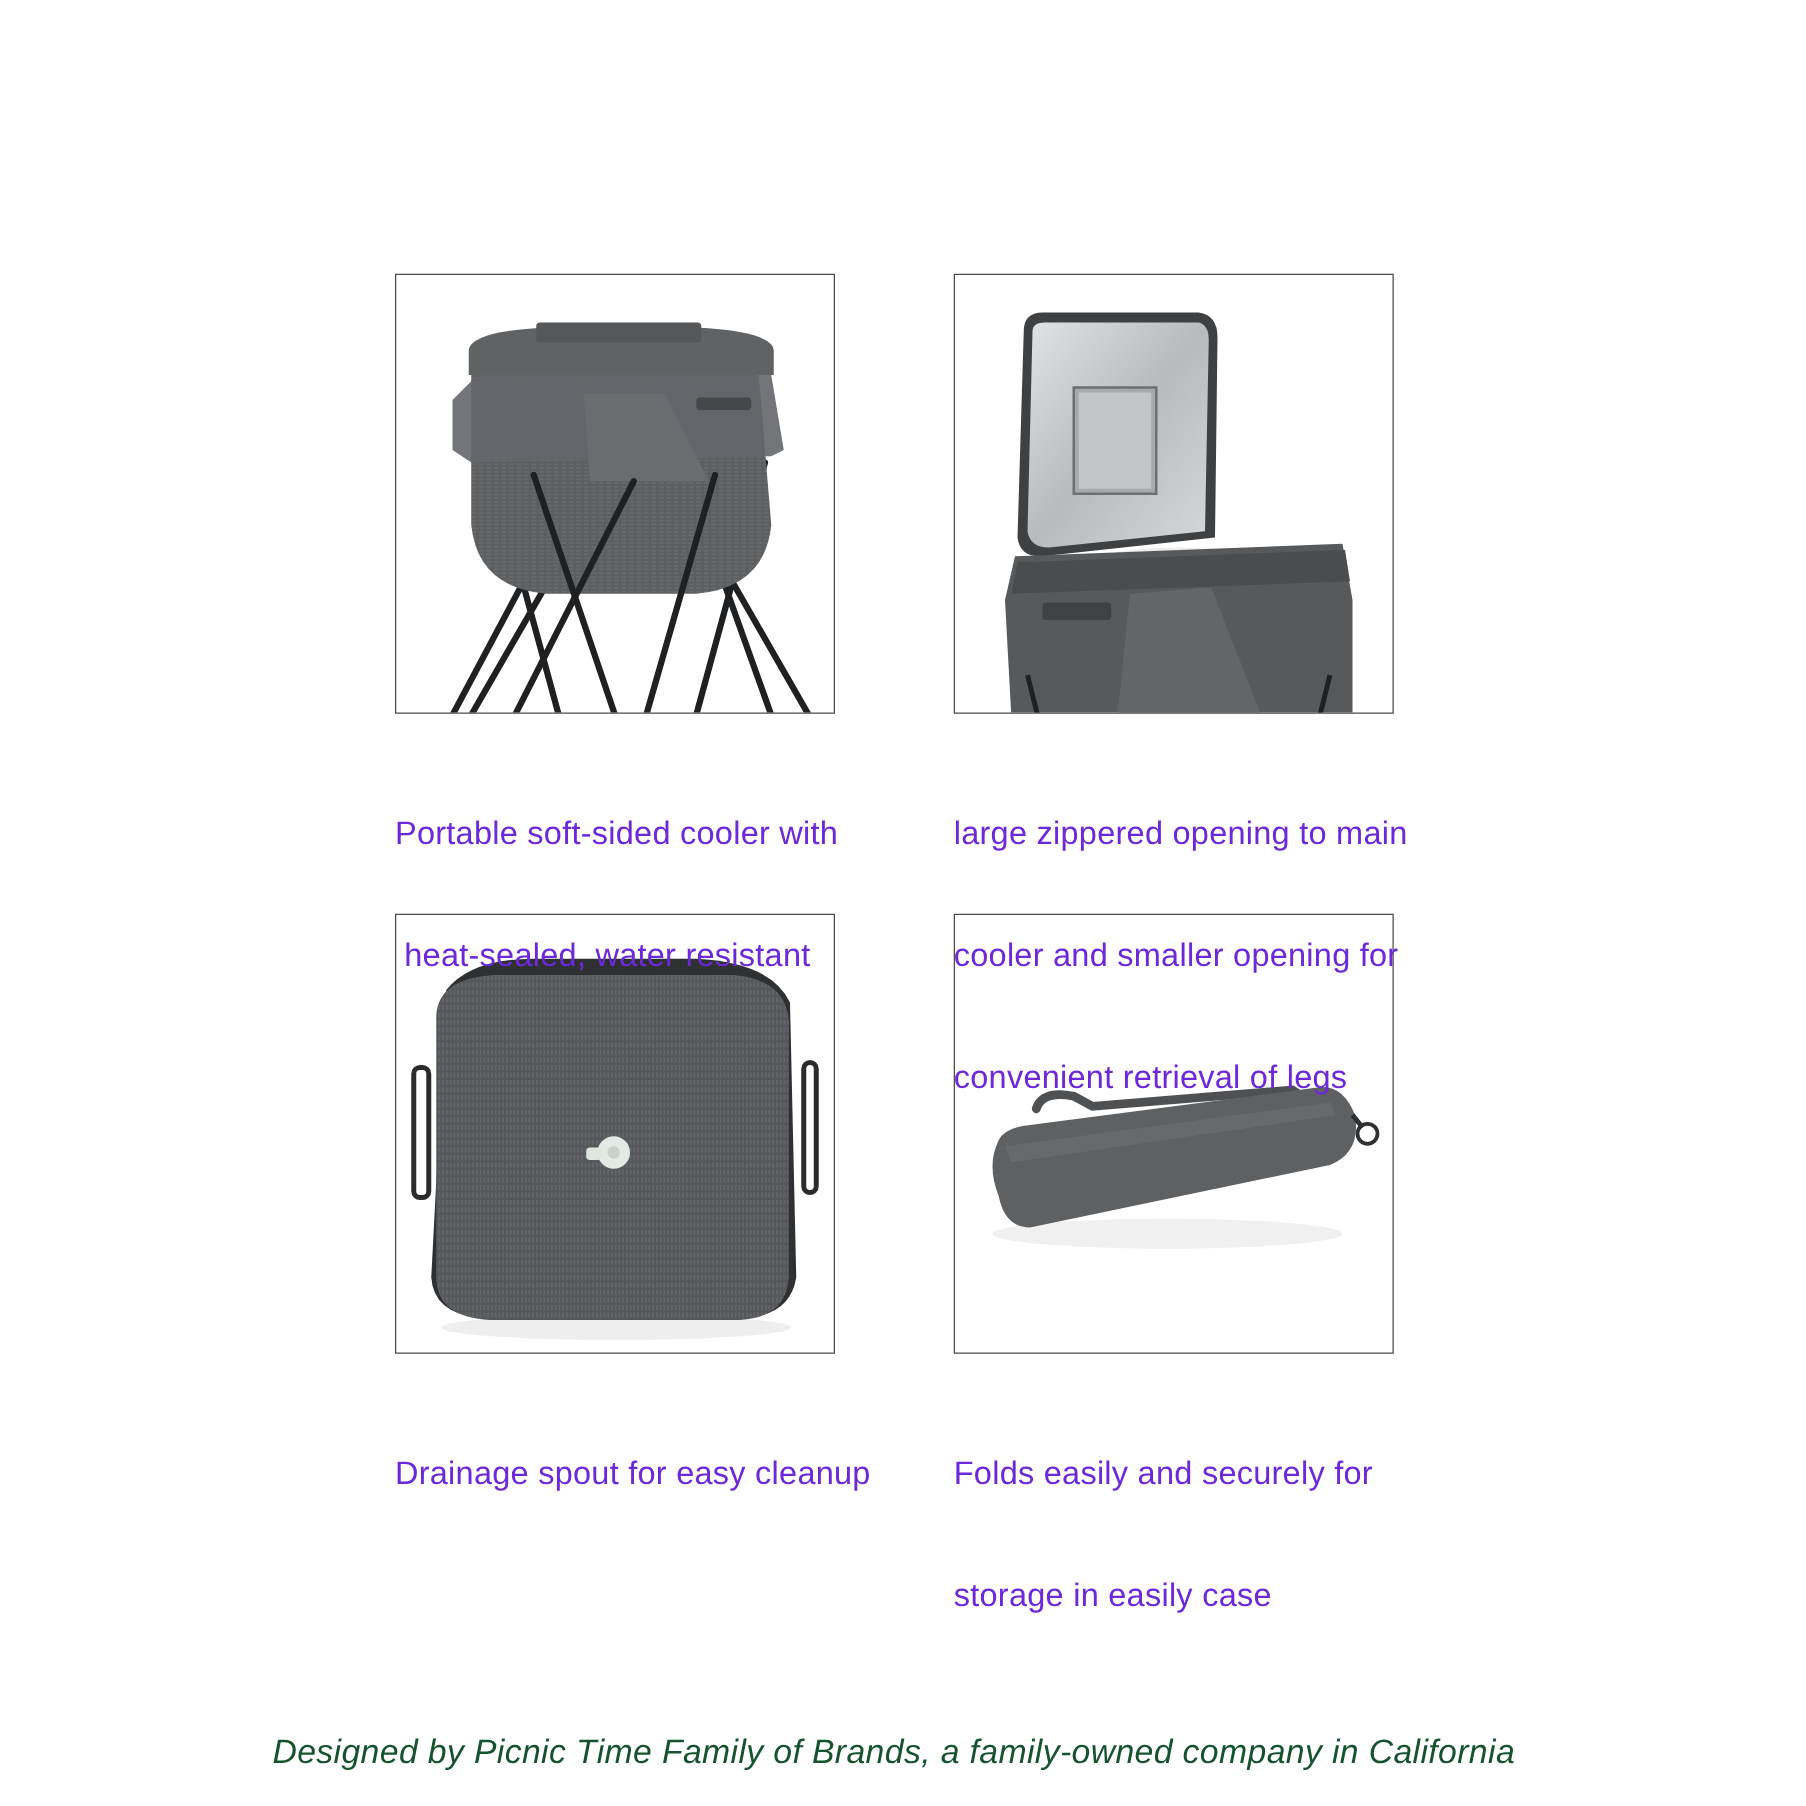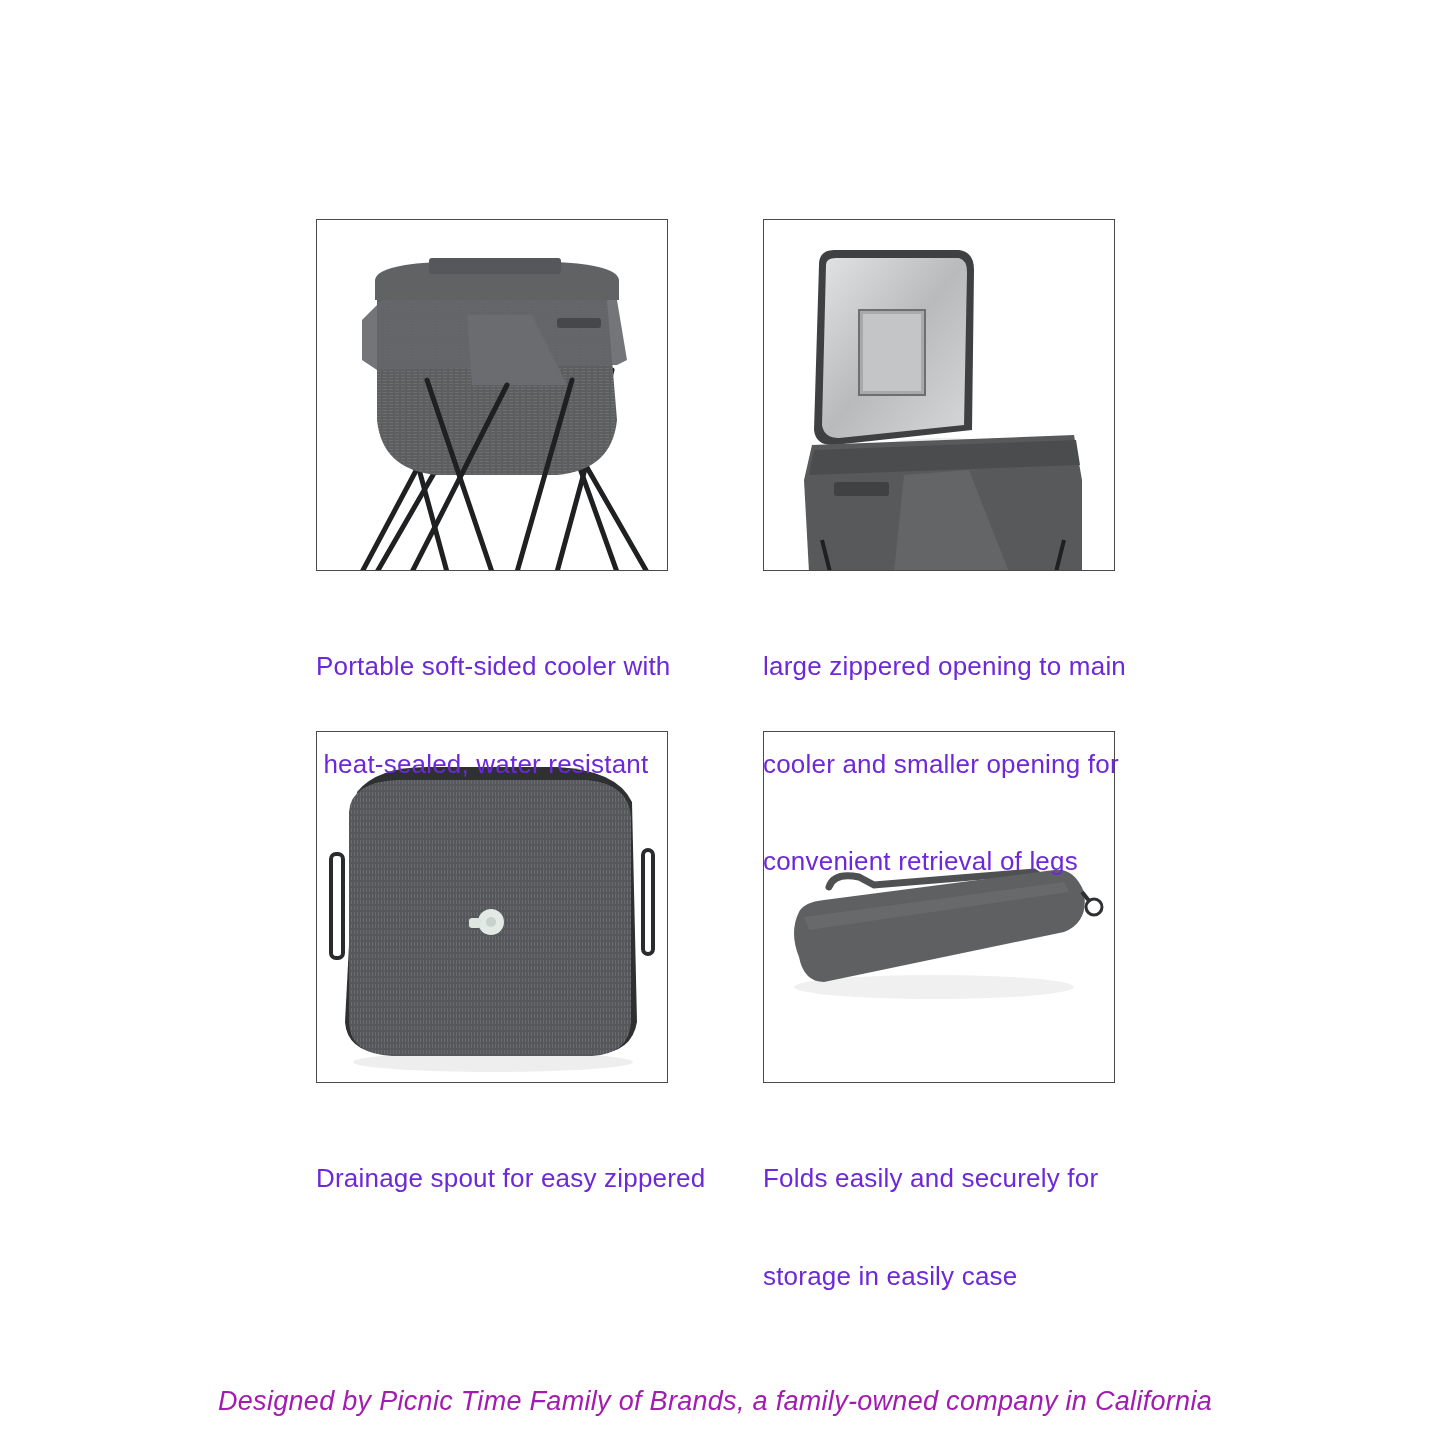--- a/index.html
+++ b/index.html
@@ -3,21 +3,21 @@
 <meta charset="utf-8">
 <style>
   html, body { margin: 0; padding: 0; background: #ffffff; }
   body { width: 1445px; height: 1445px; position: relative; overflow: hidden;
          font-family: "Liberation Sans", "DejaVu Sans", sans-serif; color: #231f20; }
   .panel { position: absolute; width: 352px; height: 352px; border: 1px solid #4a4a4a;
            box-sizing: border-box; background: #fff; overflow: hidden; }
   .caption { position: absolute; font-size: 26px; line-height: 32.5px; color: #6d28d9;
              letter-spacing: 0.2px; white-space: pre; }
   .footer { position: absolute; left: 0; width: 1430px; top: 1386px; text-align: center;
-            font-size: 27px; font-style: italic; color: #a21caf; letter-spacing: 0.3px; }
+            font-size: 27px; font-style: italic; color: #14532d; letter-spacing: 0.3px; }
   svg { display: block; }
 </style>
 </head>
 <body>
 
 <div class="panel" style="left:316px; top:219px;">
   <svg width="352" height="352" viewBox="0 0 352 352">
     <defs>
       <pattern id="fab1" width="6" height="3" patternUnits="userSpaceOnUse">
         <rect width="6" height="3" fill="#5c5e60"></rect>
@@ -119,21 +119,21 @@
   <div> heat-sealed, water resistant</div>
 </div>
 
 <div class="caption" style="left:763px; top:585px;">
   <div>large zippered opening to main</div>
   <div>cooler and smaller opening for</div>
   <div>convenient retrieval of legs</div>
 </div>
 
 <div class="caption" style="left:316px; top:1097px;">
-  <div>Drainage spout for easy zippered</div>
+  <div>Drainage spout for easy cleanup</div>
 </div>
 
 <div class="caption" style="left:763px; top:1097px;">
   <div>Folds easily and securely for</div>
   <div>storage in easily case</div>
 </div>
 
 <div class="footer">Designed by Picnic Time Family of Brands, a family-owned company in California</div>
 
 </body></html>

